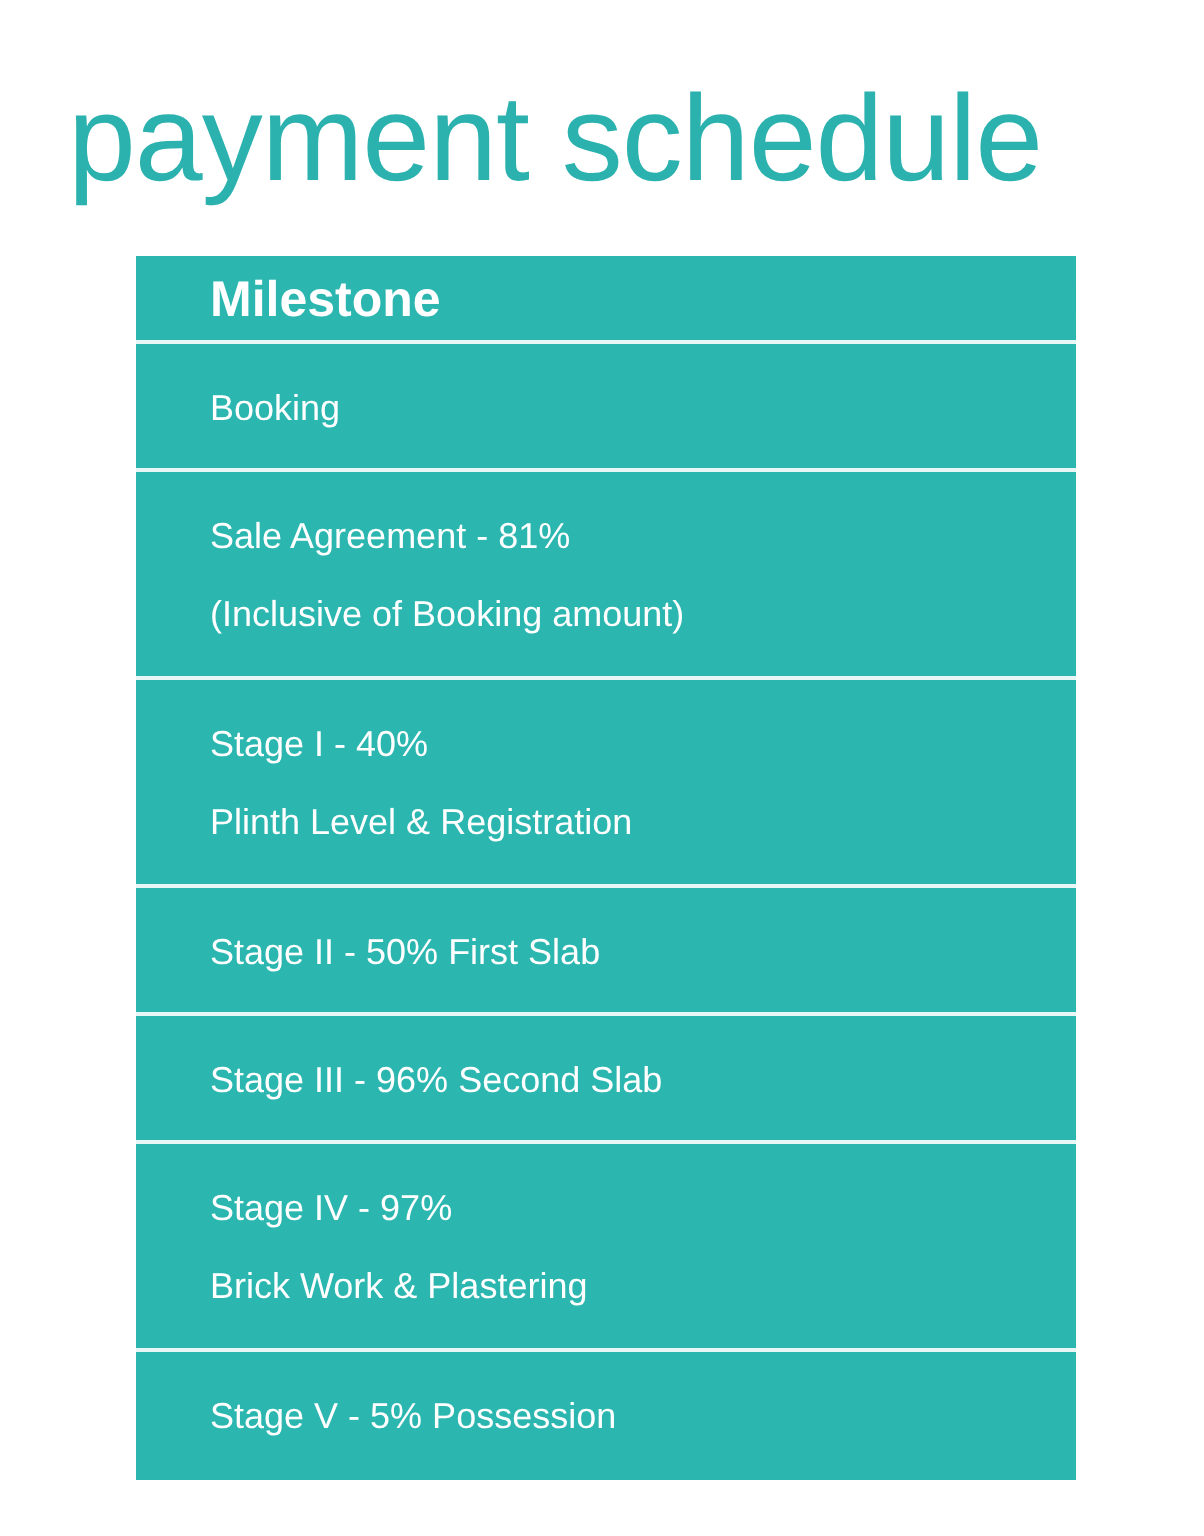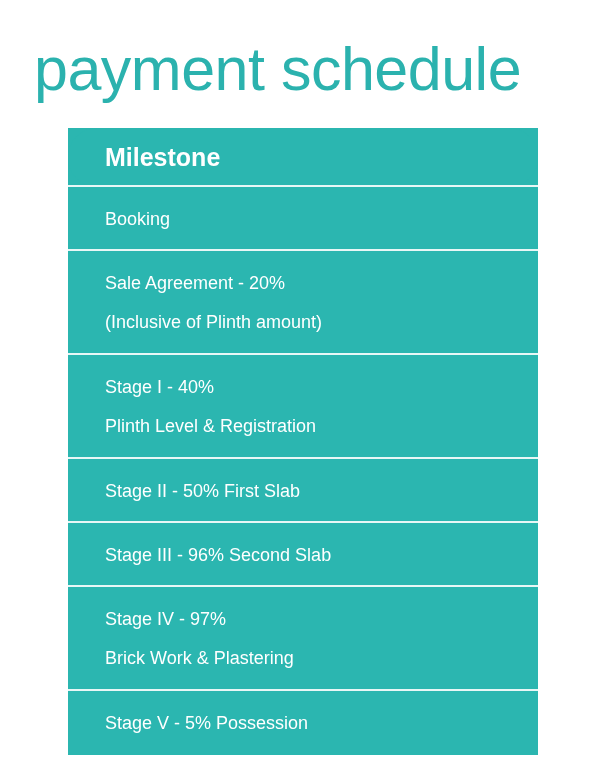--- a/index.html
+++ b/index.html
@@ -63,21 +63,21 @@
     content: "";
     position: absolute;
     left: 0;
     right: 0;
     top: -2px;
     height: 2px;
     background: #e8f7f6;
   }
 
   .row-header {
-    height: 59px;
+    height: 44px;
     border-radius: 29px;
   }
   .row-single {
     height: 64px;
   }
   .row-double {
     height: 104px;
   }
 
   .cell-text {
@@ -104,22 +104,22 @@
 
     <div class="row row-header">
       <div class="cell-text bold">Milestone</div>
     </div>
 
     <div class="row row-single">
       <div class="cell-text">Booking</div>
     </div>
 
     <div class="row row-double">
-      <div class="cell-text">Sale Agreement - 20%</div>
-      <div class="cell-text">(Inclusive of Plinth amount)</div>
+      <div class="cell-text">Sale Agreement - 81%</div>
+      <div class="cell-text">(Inclusive of Booking amount)</div>
     </div>
 
     <div class="row row-double">
       <div class="cell-text">Stage I - 40%</div>
       <div class="cell-text">Plinth Level &amp; Registration</div>
     </div>
 
     <div class="row row-single">
       <div class="cell-text">Stage II - 50% First Slab</div>
     </div>

